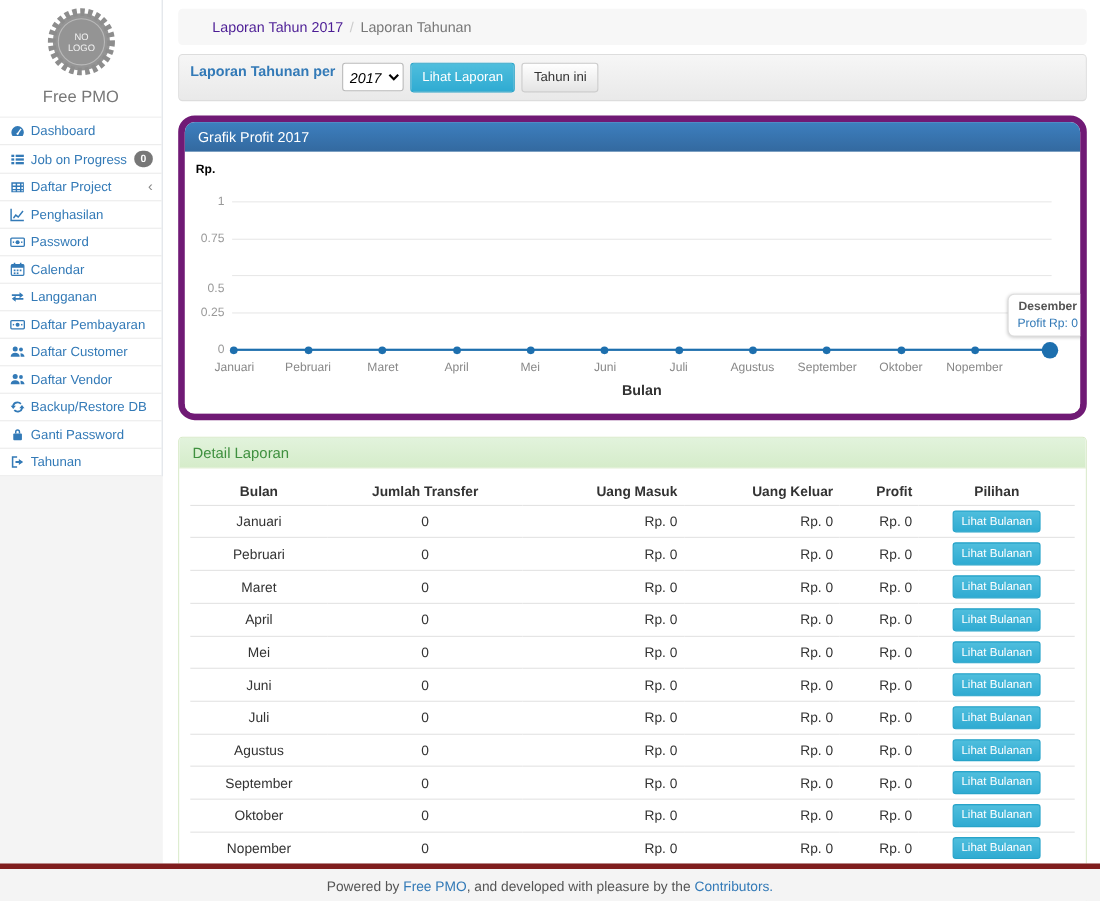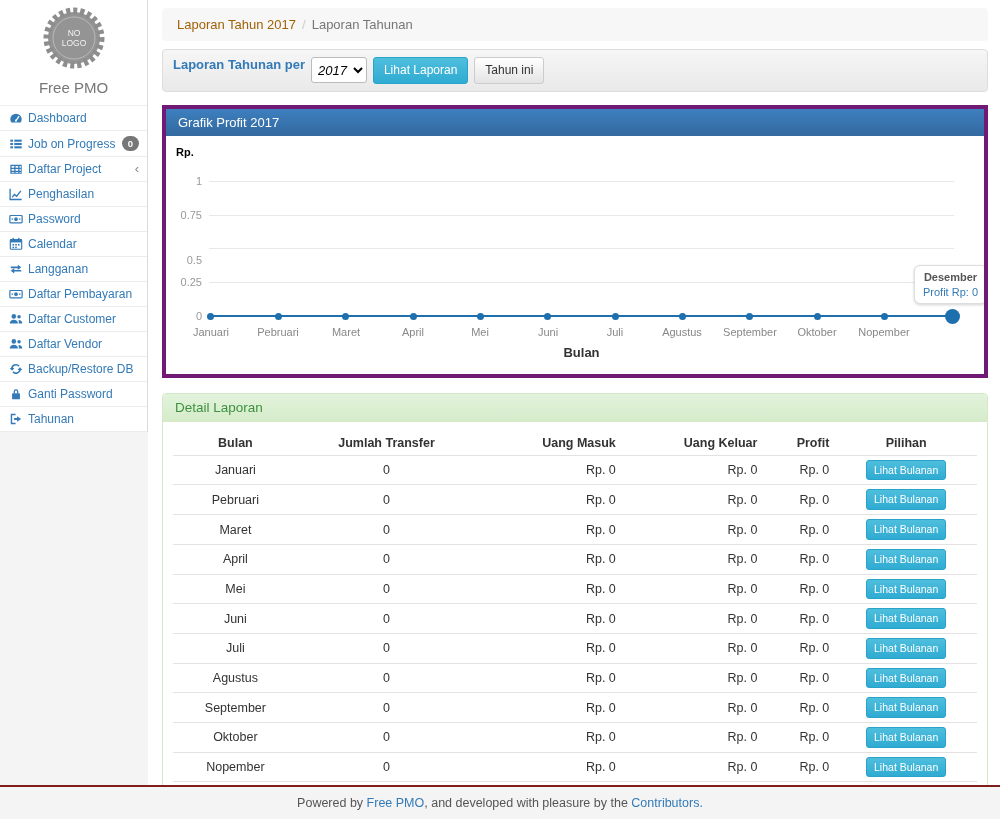--- a/index.html
+++ b/index.html
@@ -15,32 +15,32 @@
   .menu li .mi { width:14px; height:14px; margin-right:5px; flex:0 0 14px; display:inline-flex; }
   .menu li svg { width:14px; height:14px; fill:#337ab7; }
   .menu .spacer { flex:1; }
   .badge { background:#777; color:#fff; font-size:9.5px; font-weight:bold; border-radius:9px; padding:2px 6px; }
   .chev { color:#888; font-size:13px; line-height:10px; }
 
   
   .main { position:absolute; left:148px; top:0; right:0; bottom:34px; background:#fff; padding:8px 12px 0 14px; }
 
   .breadcrumb { background:#f7f7f7; border-radius:4px; padding:9px 15px; font-size:13px; color:#777; }
-  .breadcrumb a { color:#a16207; text-decoration:none; }
+  .breadcrumb a { color:#4c1d95; text-decoration:none;margin-left:16px; }
   .breadcrumb .sep { color:#ccc; margin:0 6px; }
 
   .form-bar { margin-top:8px; background:linear-gradient(#f6f6f6,#e9e9e9); border:1px solid #ddd; border-radius:4px; padding:7px 10px; display:flex; align-items:flex-start; }
   .form-bar label { color:#337ab7; font-weight:bold; font-size:13px; margin-right:6px; }
   .form-bar select { height:26px; width:56px; border:1px solid #bbb; border-radius:3px; background:#fff; font-size:13px; font-family:"Liberation Sans",sans-serif; margin-right:6px; padding:0 2px;font-style:italic; }
   .btn { display:inline-block; border-radius:3px; font-size:12px; padding:4px 10px; cursor:pointer; line-height:1.4; }
   .btn-info { background:linear-gradient(#4fbedd,#2fabd2); border:1px solid #28a4c9; color:#fff; margin-right:6px; }
   .btn-default { background:linear-gradient(#ffffff,#e4e4e4); border:1px solid #ccc; color:#333; }
 
   
-  .panel-chart { margin-top:13px; border:4px solid #701a75; border-radius:0; overflow:hidden; }
+  .panel-chart { margin-top:13px; border:6px solid #701a75; border-radius:15px; overflow:hidden; }
   .panel-chart .heading { background:linear-gradient(#3d7fbf,#33699f); color:#fff; font-size:13px; padding:6px 12px; }
   .chart-body { position:relative; height:238px; background:#fff; }
   .ylab { position:absolute; left:10px; top:10px; font-weight:bold; font-size:11px; color:#000000; }
   .gl { position:absolute; left:43px; width:745px; height:1px; background:#e8e8e8; }
   .tick { position:absolute; left:2px; width:34px; text-align:right; font-size:11px; color:#999; }
   .zline { position:absolute; left:45px; width:741px; height:2px; background:#1d6fae; }
   .dot { position:absolute; width:7px; height:7px; border-radius:50%; background:#1d6fae; }
   .dot-big { position:absolute; width:15px; height:15px; border-radius:50%; background:#1d6fae; }
   .mlab { position:absolute; width:70px; text-align:center; font-size:11px; color:#888; }
   .xaxis-title { position:absolute; left:45px; width:741px; text-align:center; top:209px; font-weight:bold; font-size:13px; color:#333; }
@@ -58,21 +58,21 @@
   .c-bulan { width:125px; text-align:center; }
   .c-jt { width:178px; text-align:center; }
   .c-um { width:147px; text-align:right; }
   .c-uk { width:142px; text-align:right; }
   .c-pf { width:72px; text-align:right; }
   .c-pl { width:142px; text-align:center; }
   .btn-xs { font-size:10.5px; padding:2px 7px; margin:0; }
   .total td { font-weight:bold; }
 
   
-  .footer { position:absolute; left:0; bottom:0; width:100%; height:34px; background:#f4f4f4; border-top:2px solid #7f1d1d; text-align:center; line-height:32px; font-size:12.5px; color:#555; }
+  .footer { position:absolute; left:0; bottom:0; width:100%; height:34px; background:#f4f4f4; border-top:5px solid #7f1d1d; text-align:center; line-height:32px; font-size:12.5px; color:#555; }
   .footer a { color:#337ab7; text-decoration:none; }
 </style>
 </head>
 <body>
 
 <div class="sidebar">
   <div class="logo-area">
     <svg width="62" height="62" viewBox="0 0 62 62">
       <circle cx="31" cy="31" r="26" fill="#949494"></circle>
       <circle cx="31" cy="31" r="27" fill="none" stroke="#8d8d8d" stroke-width="7" stroke-dasharray="4 3"></circle>

